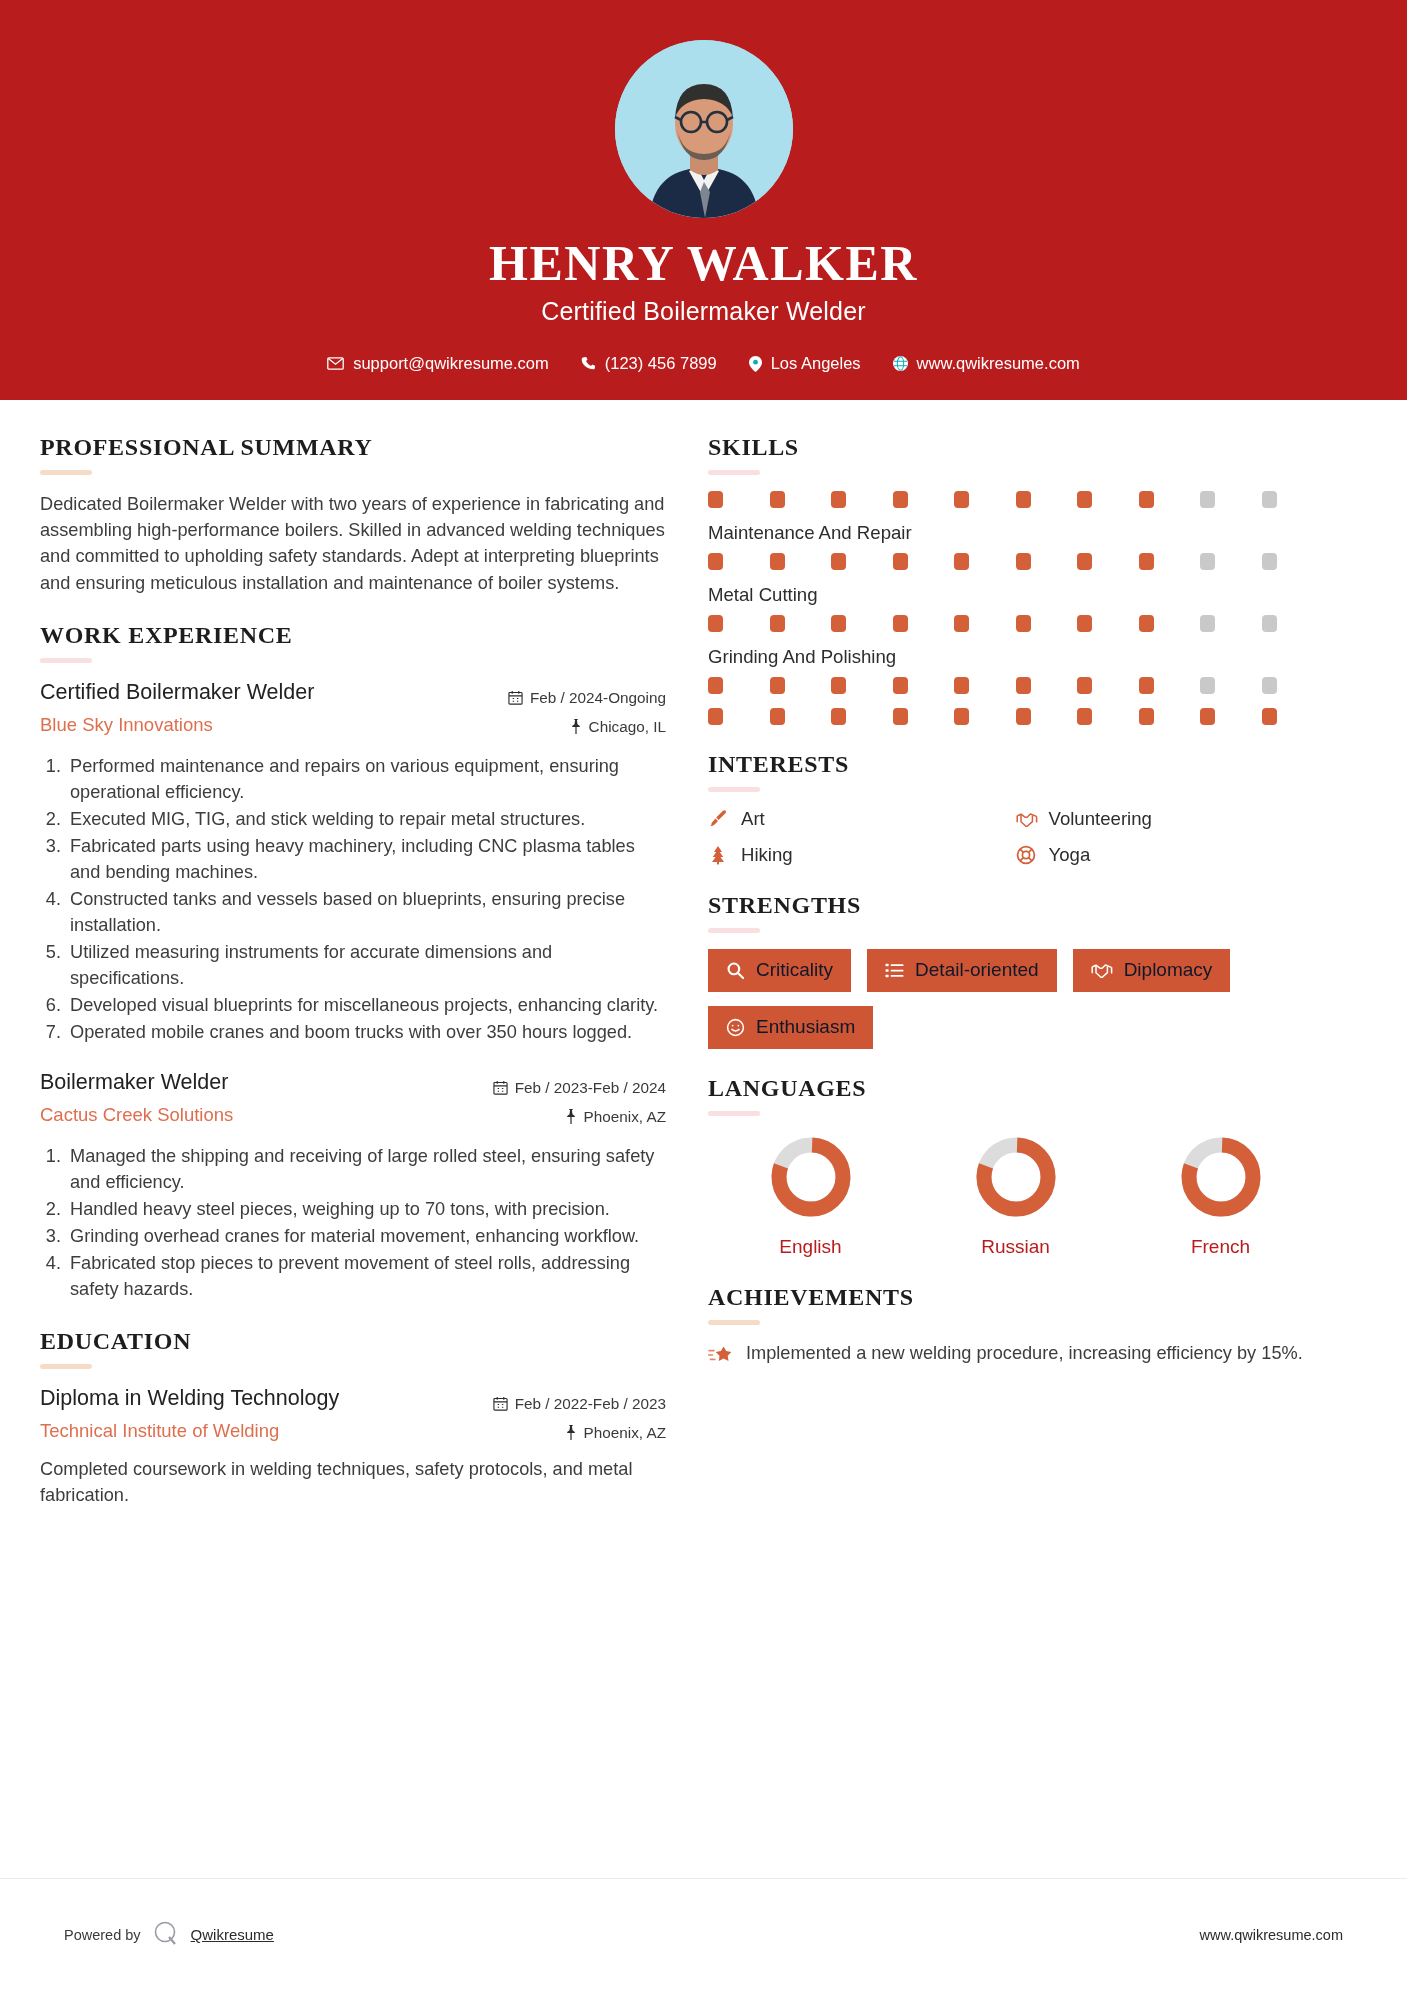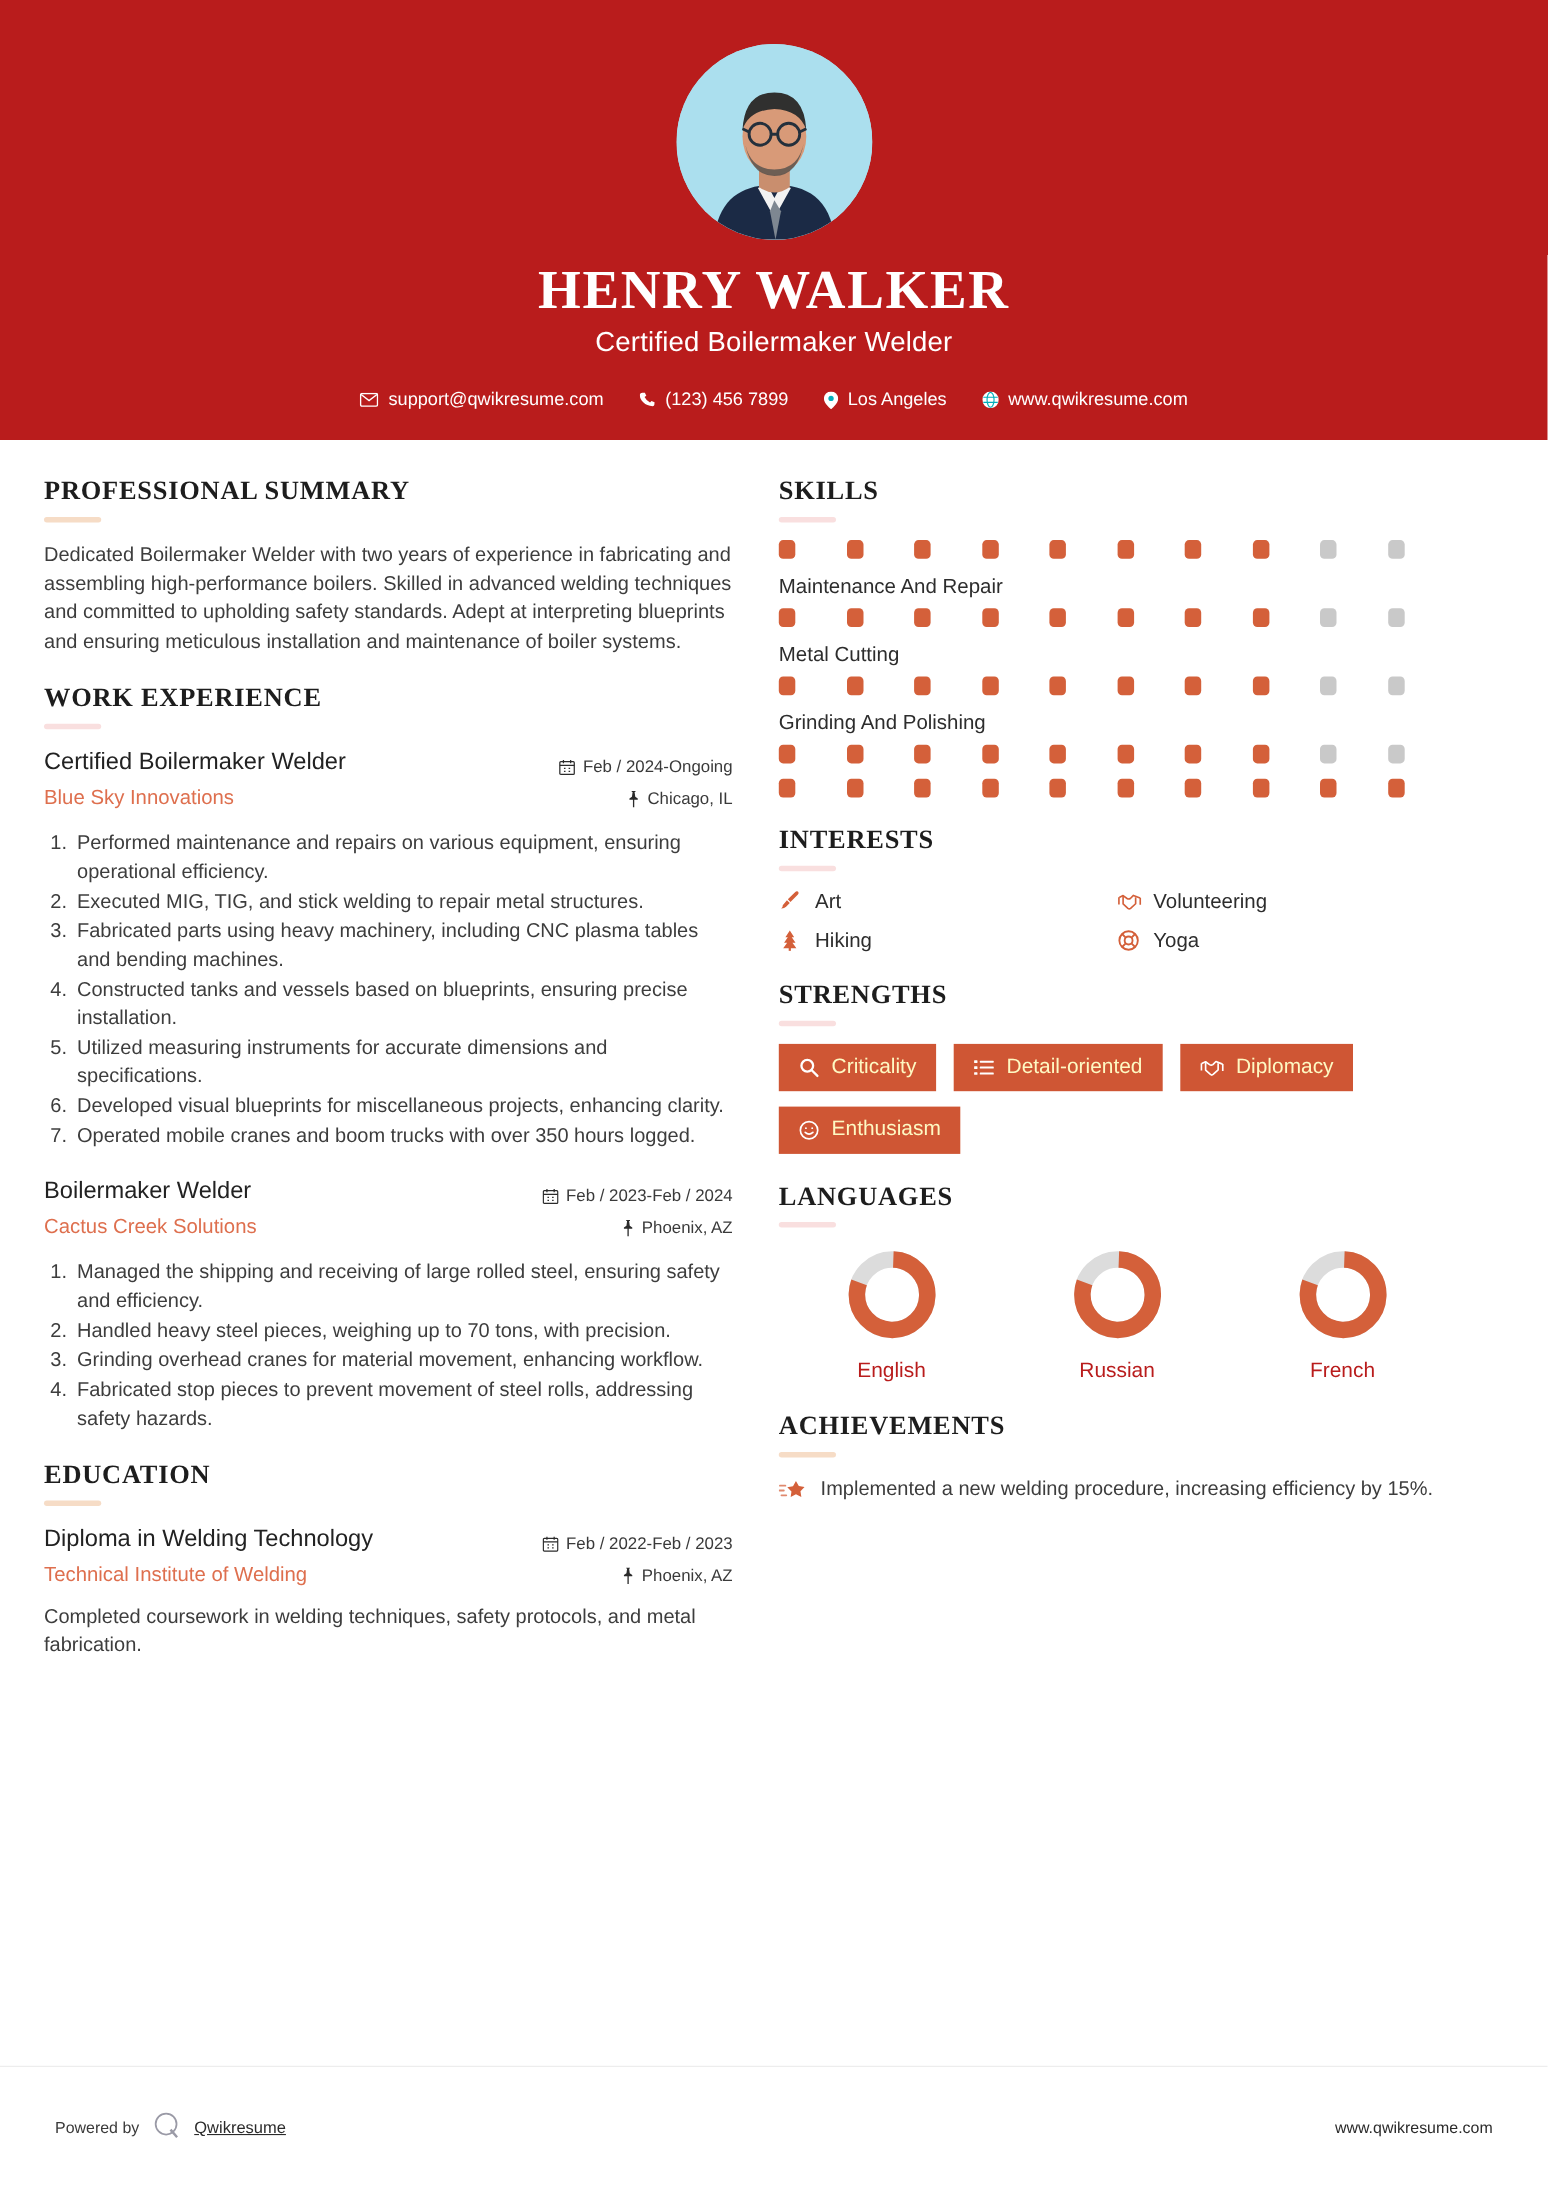--- a/index.html
+++ b/index.html
@@ -165,21 +165,21 @@
     display: flex; align-items: center; gap: 11px;
     font-size: 18.6px; color: #2d2d2d;
   }
   .interest .gly { font-size: 19px; line-height: 1; width: 22px; text-align: center; }
   .interest svg { display: block; }
 
   
   .strength-wrap { display: flex; flex-wrap: wrap; gap: 14px 16px; }
   .strength-tag {
     background: #CF5634;
-    color: #fef9c3;
+    color: #0f172a;
     font-size: 19px;
     padding: 10px 18px;
     display: flex;
     align-items: center;
     gap: 11px;
     line-height: 1.2;
   }
   .strength-tag svg { display: block; flex: none; }
 
   
@@ -199,21 +199,21 @@
   }
 
   
   .footer {
     position: absolute;
     left: 0; right: 0; bottom: 0;
     height: 112px;
     display: flex;
     align-items: center;
     justify-content: space-between;
-    padding: 0 50px;
+    padding: 0 64px;
     border-top: 1px solid #ebebeb;
   }
   .powered { display: flex; align-items: center; gap: 12px; }
   .powered-label { font-size: 14.5px; color: #3a3a3a; }
   .powered-brand {
     font-size: 15px; color: #2b2b2b; text-decoration: underline;
   }
   .footer-url { font-size: 14.5px; color: #2b2b2b; }
 </style>
 </head>

